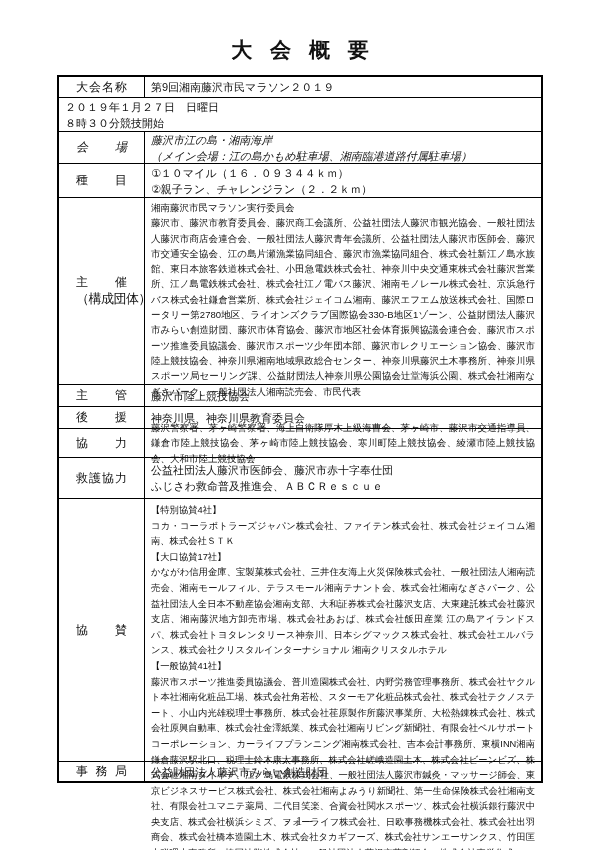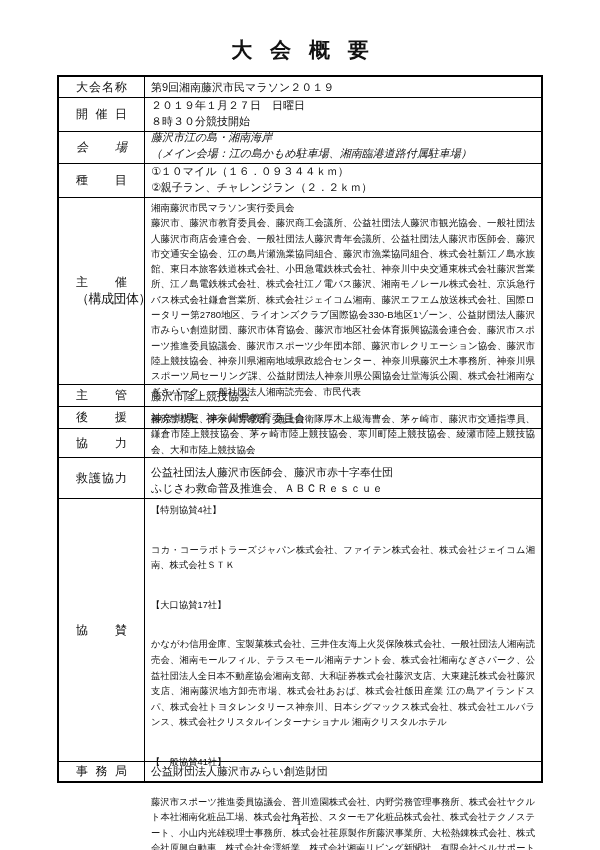--- a/index.html
+++ b/index.html
@@ -40,38 +40,38 @@
   }
   .lcell .sublabel {
     width:100%;
     text-align:center; font-size:13px;
     white-space:nowrap;
     letter-spacing:-0.5px;
   }
   .ccell {
     flex:1 1 auto;
     padding:2px 6px 2px 6px;
-    display:flex; flex-direction:column; justify-content:flex-end;
+    display:flex; flex-direction:column; justify-content:center;
     font-size:11px; line-height:16px; color:#111;
   }
   .ccell.top { justify-content:space-between; }
   .small { font-size:9.5px; line-height:15.3px; text-align:justify; }
   .sponsor-body { font-size:9.3px; line-height:15.6px; text-align:justify; }
   .r0 { height:21px; } .r0 .ccell { font-size:11px; }
   .r1 { height:34px; }
   .r2 { height:32px;font-style:italic; }
   .r3 { height:34px; }
   .r4 { height:187px; }
   .r5 { height:22px; }
   .r6 { height:22px; }
   .r7 { height:29px; }
   .r7 .ccell { padding-top:0; padding-bottom:0; }
   .r8 { height:41px; }
   .r9 { height:263px; }
-  .r9 .ccell { padding-top:4px;gap:24px; }
+  .r9 .ccell { padding-top:4px; }
   .r10 { height:19px; }
   .footer-pagenum {
     position:absolute; top:814px; left:0; width:600px;
     text-align:center; font-size:12px; color:#222;
     font-family:"Liberation Serif","DejaVu Serif",serif;
     letter-spacing:2px;
   }
 </style>
 </head>
 <body>
@@ -85,23 +85,20 @@
     <div class="trow r0">
       <div class="lcell">
         <div class="jlabel">大会名称</div>
       </div>
       <div class="ccell">
         <div>第9回湘南藤沢市民マラソン２０１９</div>
       </div>
     </div>
 
     <div class="trow r1">
-      <div class="lcell">
-        <div class="jlabel">開催日</div>
-      </div>
       <div class="ccell">
         <div>２０１９年１月２７日　日曜日</div>
         <div>８時３０分競技開始</div>
       </div>
     </div>
 
     <div class="trow r2">
       <div class="lcell">
         <div class="jlabel">会場</div>
       </div>

